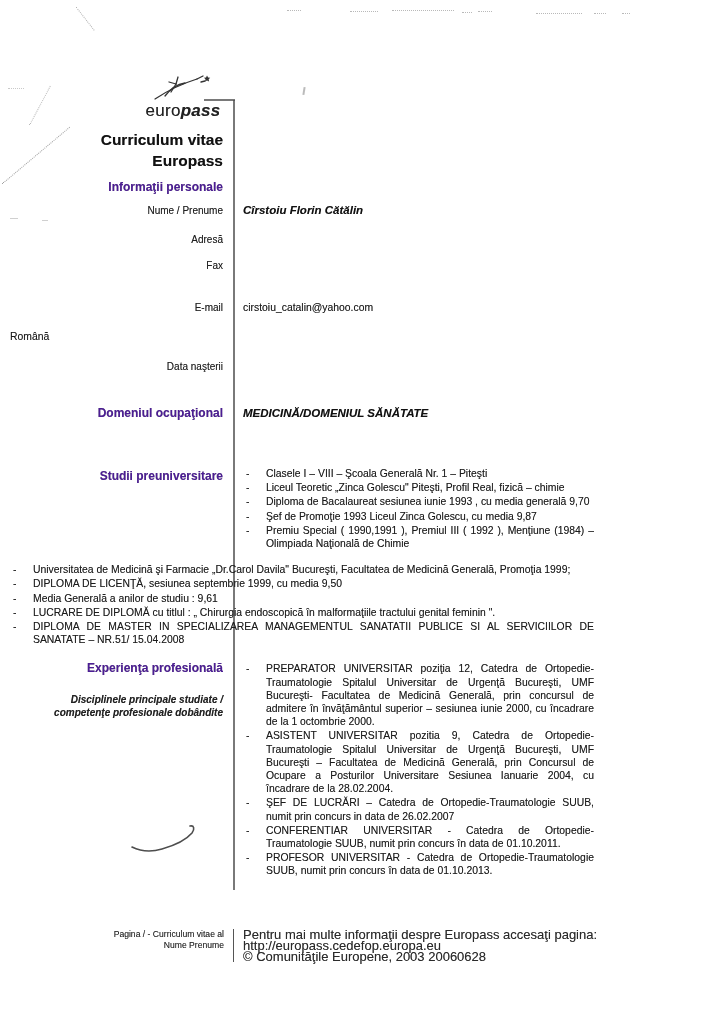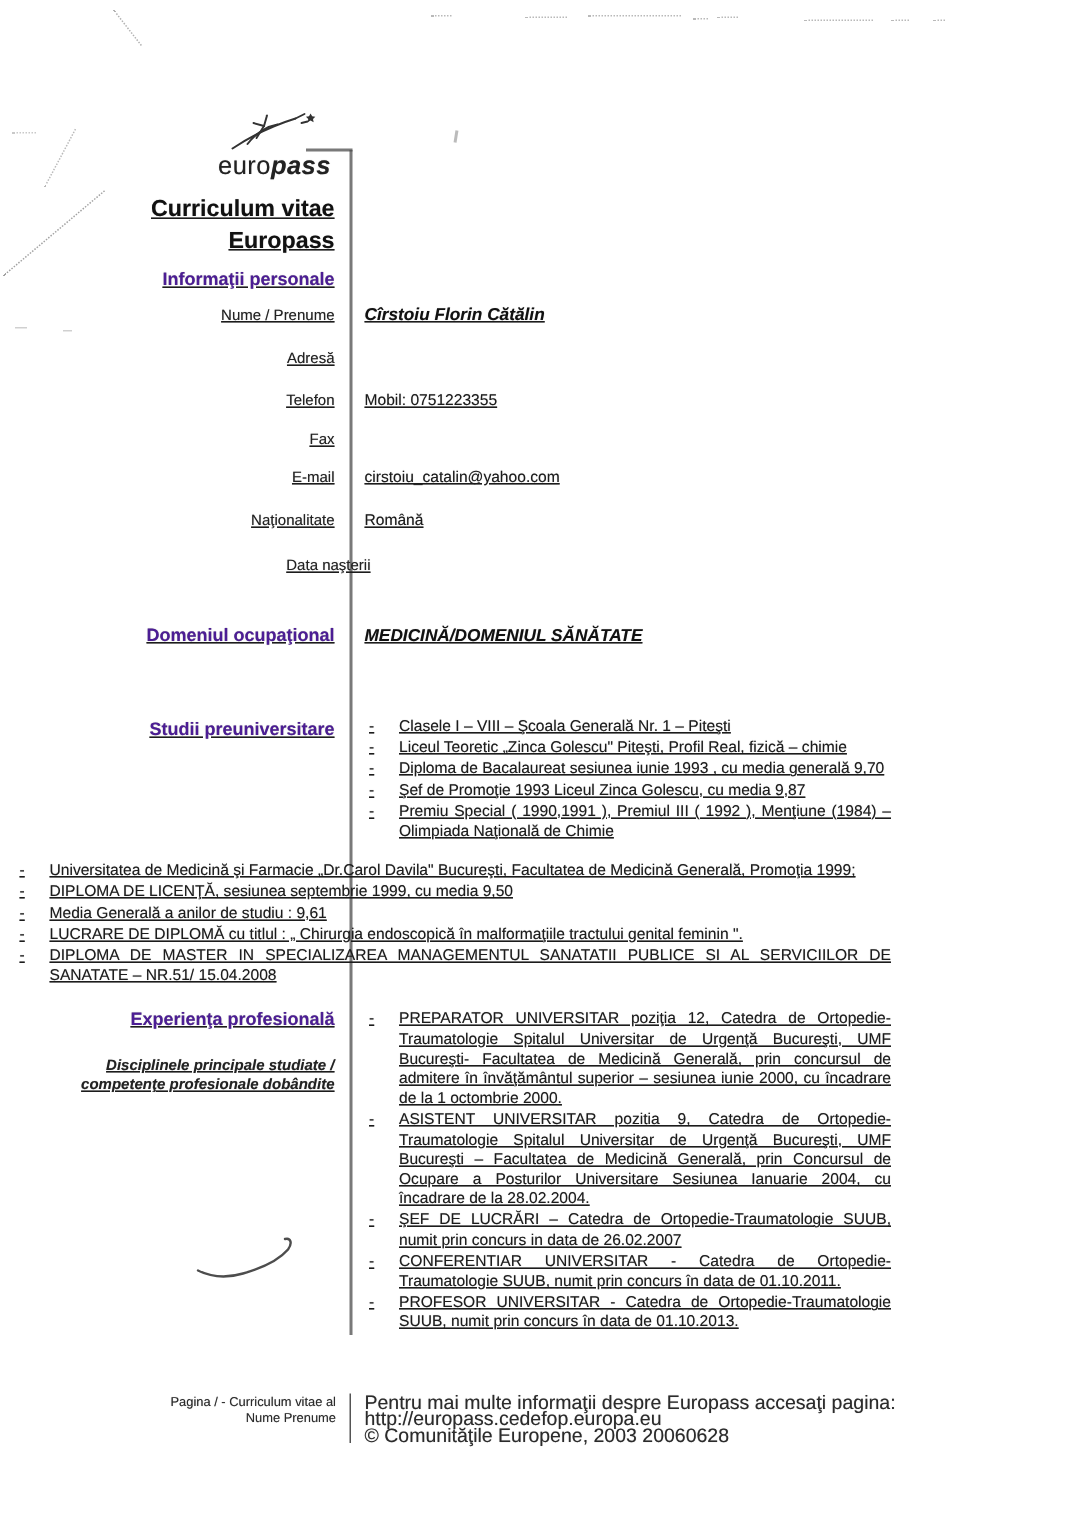--- a/index.html
+++ b/index.html
@@ -15,21 +15,21 @@
   .art{position:absolute;opacity:.45;}
   .dotline{border-top:1px dotted #666;height:0;}
   .speck{background:#777;}
   
   .logo{position:absolute;left:128px;top:74px;width:110px;text-align:center;}
   .logo-fig{display:block;margin:0 auto;}
   .logo-text{font-size:17px;letter-spacing:.3px;color:#222;line-height:17px;}
   .logo-text .euro{font-weight:400;}
   .logo-text .pass{font-weight:700;font-style:italic;}
   
-  .content{position:absolute;left:0;top:130px;width:628px;text-decoration:underline;}
+  .content{position:absolute;left:0;top:130px;width:628px;}
   .row{display:flex;align-items:flex-start;}
   .cl{width:233px;box-sizing:border-box;padding-right:10px;text-align:right;flex:0 0 233px;}
   .cr{flex:1;box-sizing:border-box;padding-left:10px;padding-right:34px;}
   .title{font-size:15.5px;font-weight:700;line-height:20.5px;color:#111;}
   .seclabel{font-size:12px;font-weight:700;color:#4c1d95;line-height:15px;}
   .lbl{font-size:10px;line-height:13px;color:#222;}
   .val{font-size:10.4px;line-height:13px;}
   .val-strong{font-size:11.5px;font-weight:700;font-style:italic;line-height:14px;color:#111;}
   .sublabel{font-size:10px;font-weight:700;font-style:italic;line-height:13px;color:#222;margin-top:17px;}
   
@@ -37,23 +37,23 @@
   .li{display:flex;font-size:10.4px;line-height:13.2px;margin-bottom:1px;}
   .li .dash{flex:0 0 20px;text-align:left;padding-left:3px;}
   .li .dash::before{content:"-";}
   .li .itxt{flex:1;text-align:justify;}
   
   .mt-infper{margin-top:6px;}
   .mt-r0{margin-top:5px;}
   .mt-r1{margin-top:11px;}
   .mt-r2{margin-top:10px;}
   .mt-r3{margin-top:8px;}
-  .mt-r4{margin-top:7px;}
+  .mt-r4{margin-top:24px;}
   .mt-r5{margin-top:11px;}
-  .mt-r6{margin-top:12px;padding-left:24px;}
+  .mt-r6{margin-top:12px;}
   .mt-dom{margin-top:29px;}
   .mt-s0{margin-top:45px;}
   .mt-s1{margin-top:11px;}
   .mt-s2{margin-top:14px;}
   
   .footer{position:absolute;left:0;top:929px;width:632px;display:flex;align-items:flex-start;}
   .footer .fl{width:233px;flex:0 0 233px;box-sizing:border-box;padding-right:9px;text-align:right;
               font-size:8.6px;line-height:11px;color:#2b2b2b;}
   .footer .fr{flex:1;box-sizing:border-box;border-left:1.5px solid #555;padding-left:9px;
               font-size:13px;line-height:11px;color:#2b2b2b;min-height:25px;}
@@ -122,37 +122,32 @@
     <div class="row mt-r0">
       <div class="cl"><span class="lbl">Nume / Prenume</span></div>
       <div class="cr"><span class="val-strong">Cîrstoiu Florin Cătălin</span></div>
     </div>
 
     <div class="row mt-r1">
       <div class="cl"><span class="lbl">Adresă</span></div>
       <div class="cr"><span class="val"></span></div>
     </div>
 
-    <div class="row mt-r2">
-      <div class="cl"><span class="lbl">Telefon</span></div>
-      <div class="cr"><span class="val">Mobil: 0751223355</span></div>
-    </div>
 
     <div class="row mt-r3">
       <div class="cl"><span class="lbl">Fax</span></div>
       <div class="cr"><span class="val"></span></div>
     </div>
 
     <div class="row mt-r4">
       <div class="cl"><span class="lbl">E-mail</span></div>
       <div class="cr"><span class="val">cirstoiu_catalin@yahoo.com</span></div>
     </div>
 
     <div class="row mt-r5">
-      <div class="cl"><span class="lbl">Naţionalitate</span></div>
       <div class="cr"><span class="val">Română</span></div>
     </div>
 
     <div class="row mt-r6">
       <div class="cl"><span class="lbl">Data naşterii</span></div>
     </div>
 
     <div class="row mt-dom">
       <div class="cl"><span class="seclabel">Domeniul ocupaţional</span></div>
       <div class="cr"><span class="val-strong">MEDICINĂ/DOMENIUL SĂNĂTATE</span></div>

